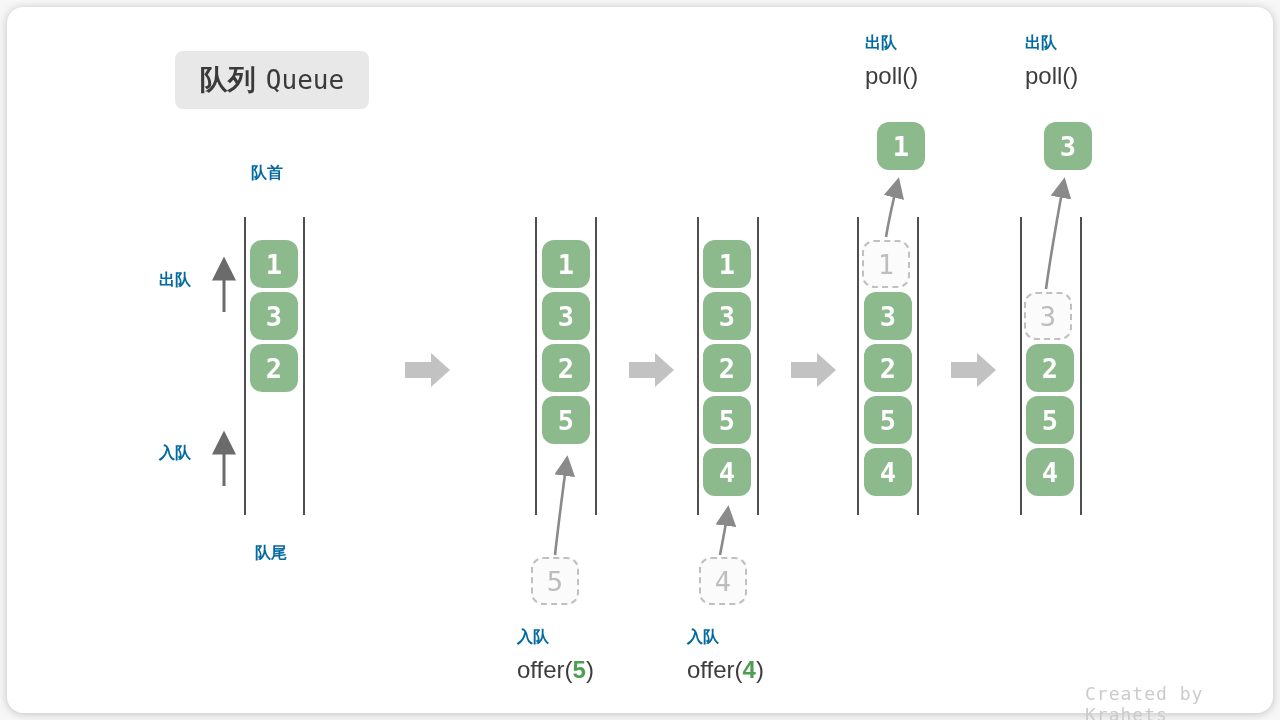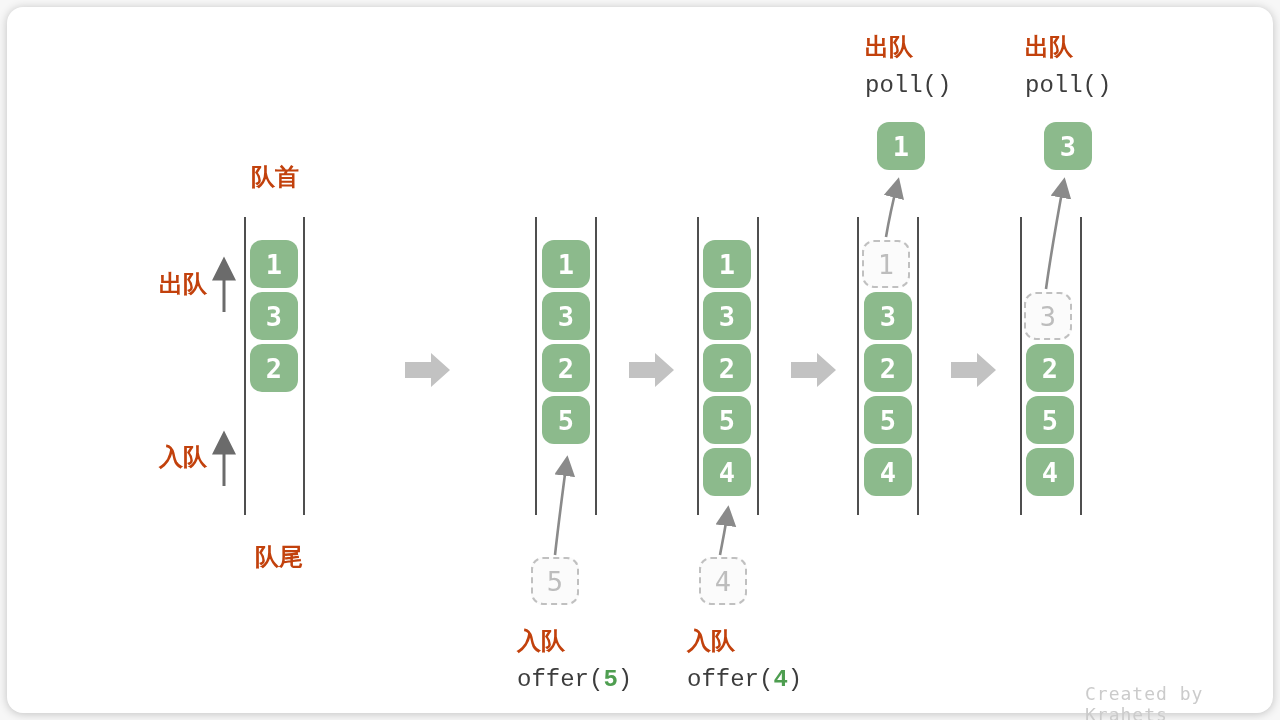--- a/index.html
+++ b/index.html
@@ -16,23 +16,23 @@
   .abs{position:absolute;text-align:right;}
   
   .title-badge{
     position:absolute;left:168px;top:44px;width:194px;height:58px;
     background:#e8e8e8;border-radius:8px;
     display:flex;align-items:center;justify-content:center;gap:10px;
   }
   .title-zh{font-size:28px;font-weight:700;color:#3a3a3a;}
   .title-en{font-family:"DejaVu Sans Mono","Liberation Mono",monospace;font-size:26px;color:#3a3a3a;}
   
-  .zh{font-size:24px;font-weight:700;color:#c2410c;line-height:1.2;}
+  .zh{font-size:16px;font-weight:700;color:#0369a1;line-height:1.2;}
   .code{
-    font-family:Liberation Mono, monospace;
+    font-family:Liberation Sans, sans-serif;
     font-size:24px;color:#3d3d3d;font-weight:500;line-height:1.2;white-space:nowrap;
   }
   .code .arg{color:#4E9E50;font-weight:700;}
   .op-label{position:absolute;display:flex;flex-direction:column;gap:10px;}
   
   .wall{position:absolute;top:210px;width:2px;height:298px;background:#4f4f4f;}
   
   .cell{
     position:absolute;width:48px;height:48px;border-radius:12px;
     background:#8CBA8C;color:#ffffff;
@@ -75,20 +75,24 @@
 
     <path d="M879,230 C882,212 886,194 891,174" stroke="#8a8a8a" stroke-width="2.6" fill="none" marker-end="url(#ah)"></path>
     <path d="M1039,282 C1044,246 1050,212 1057,174" stroke="#8a8a8a" stroke-width="2.6" fill="none" marker-end="url(#ah)"></path>
 
     <polygon points="398,355 424,355 424,346 443,363 424,380 424,371 398,371" fill="#c2c2c2"></polygon>
     <polygon points="622,355 648,355 648,346 667,363 648,380 648,371 622,371" fill="#c2c2c2"></polygon>
     <polygon points="784,355 810,355 810,346 829,363 810,380 810,371 784,371" fill="#c2c2c2"></polygon>
     <polygon points="944,355 970,355 970,346 989,363 970,380 970,371 944,371" fill="#c2c2c2"></polygon>
   </svg>
 
+  <div class="title-badge">
+    <span class="title-zh">队列</span>
+    <span class="title-en">Queue</span>
+  </div>
 
   <div class="abs zh" style="left:244px;top:156px;">队首</div>
   <div class="abs zh" style="left:248px;top:536px;">队尾</div>
   <div class="abs zh" style="left:152px;top:263px;">出队</div>
   <div class="abs zh" style="left:152px;top:436px;">入队</div>
 
   <div class="wall" style="left:237px;"></div>
   <div class="wall" style="left:296px;"></div>
   <div class="cell" style="left:243px;top:233px;">1</div>
   <div class="cell" style="left:243px;top:285px;">3</div>

